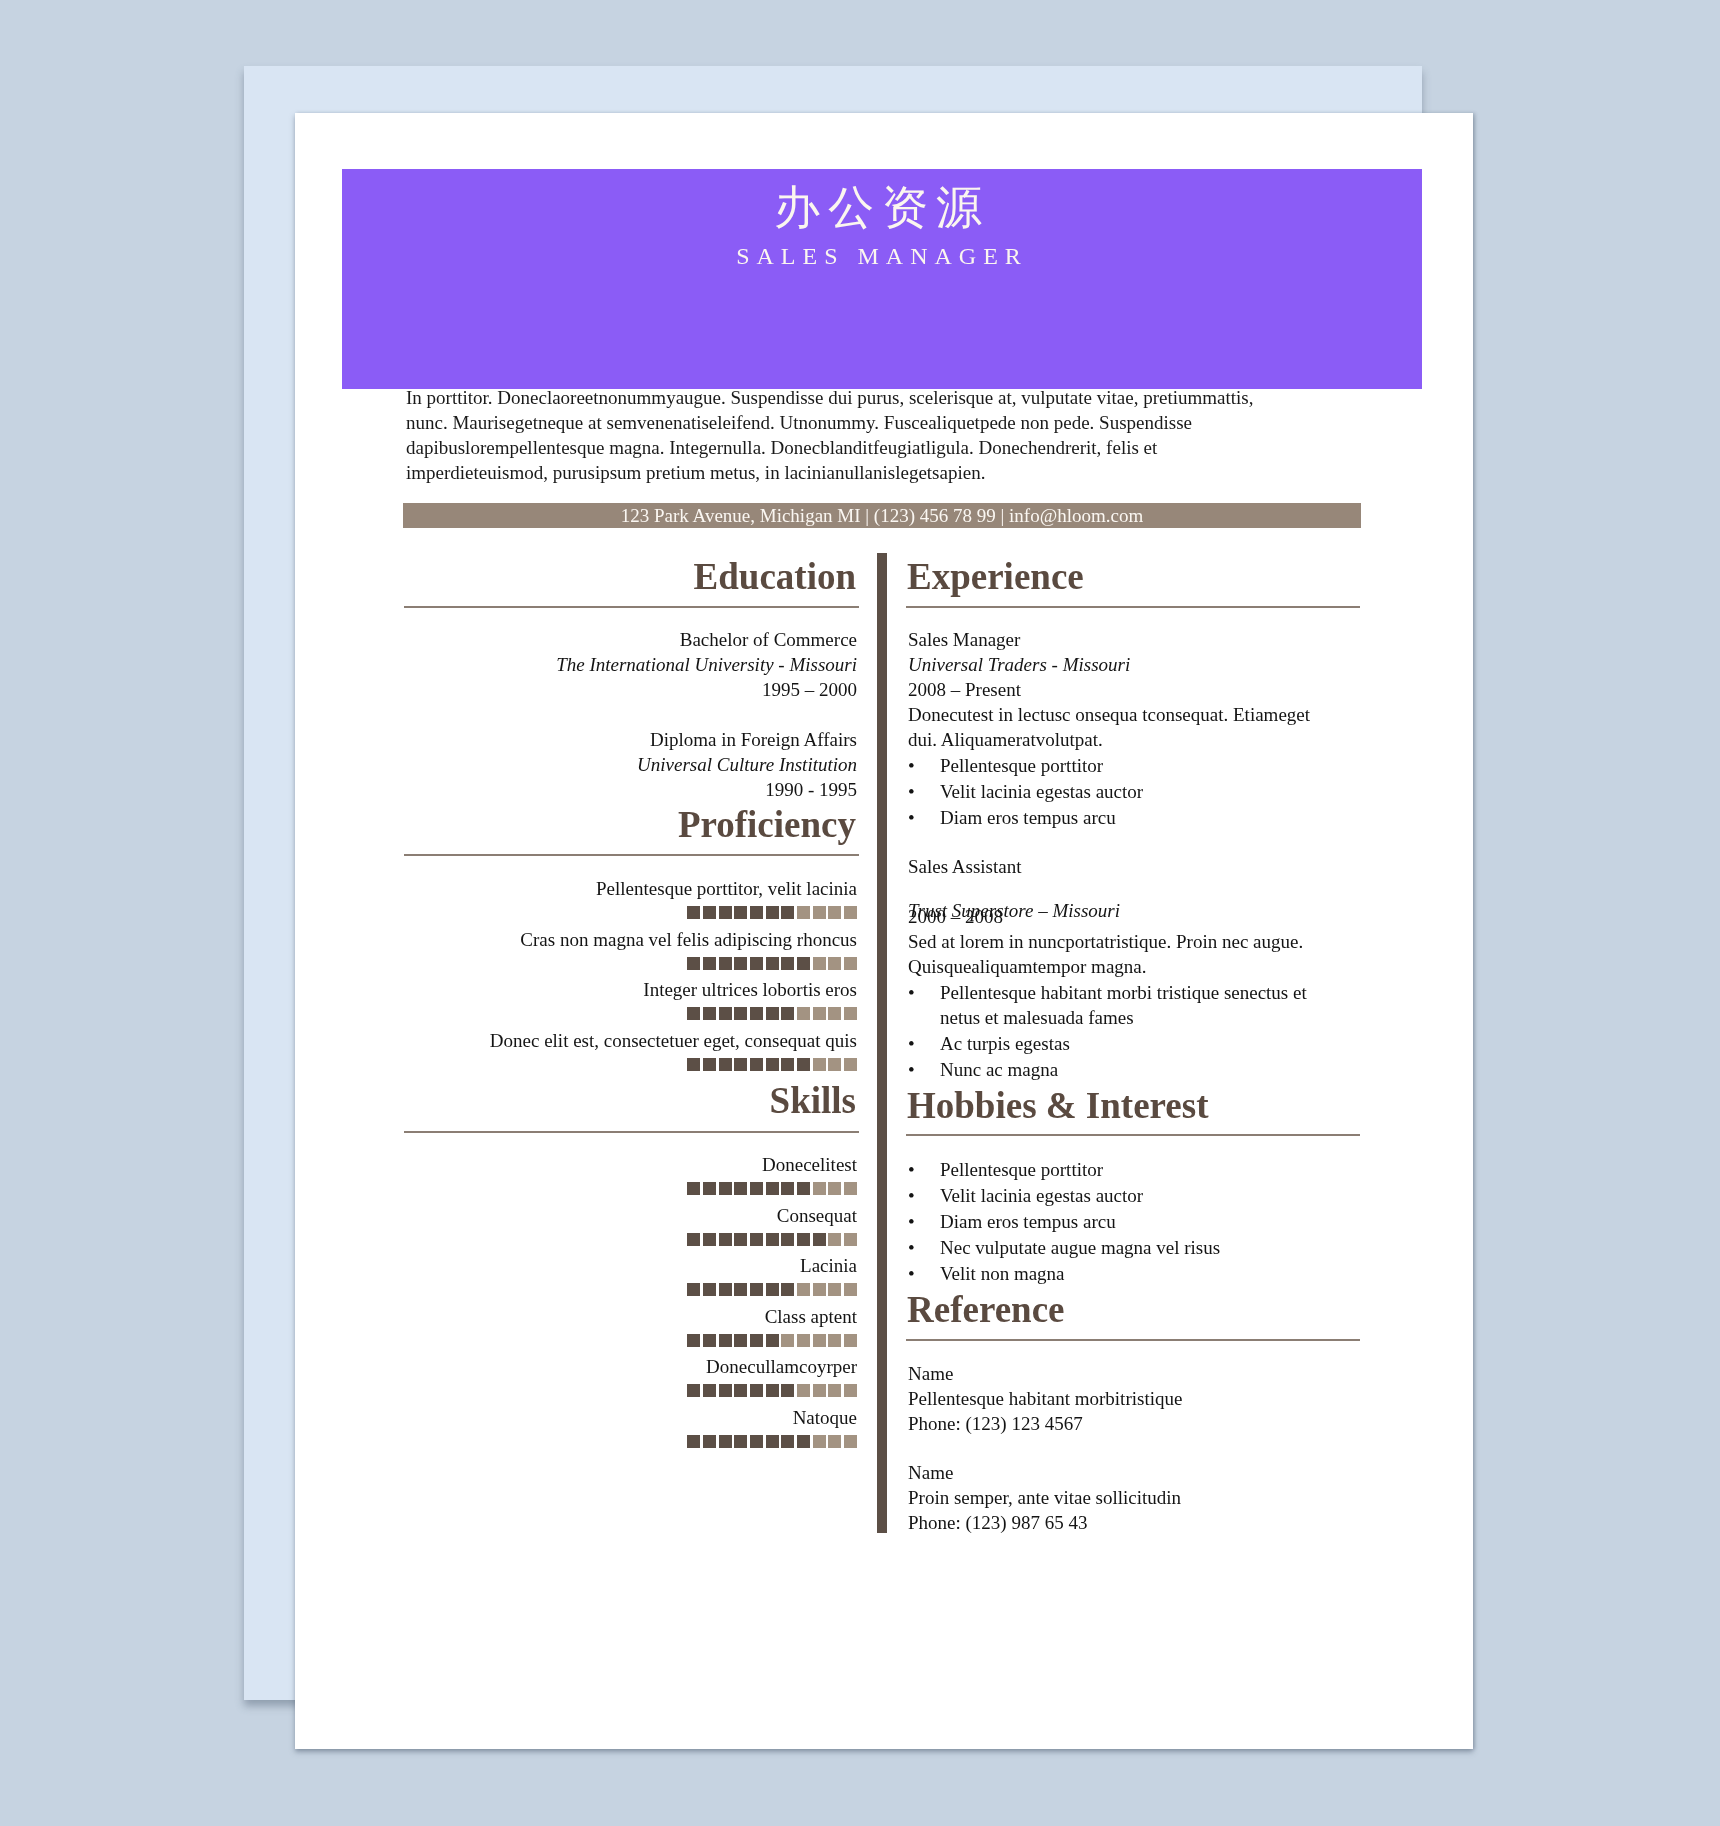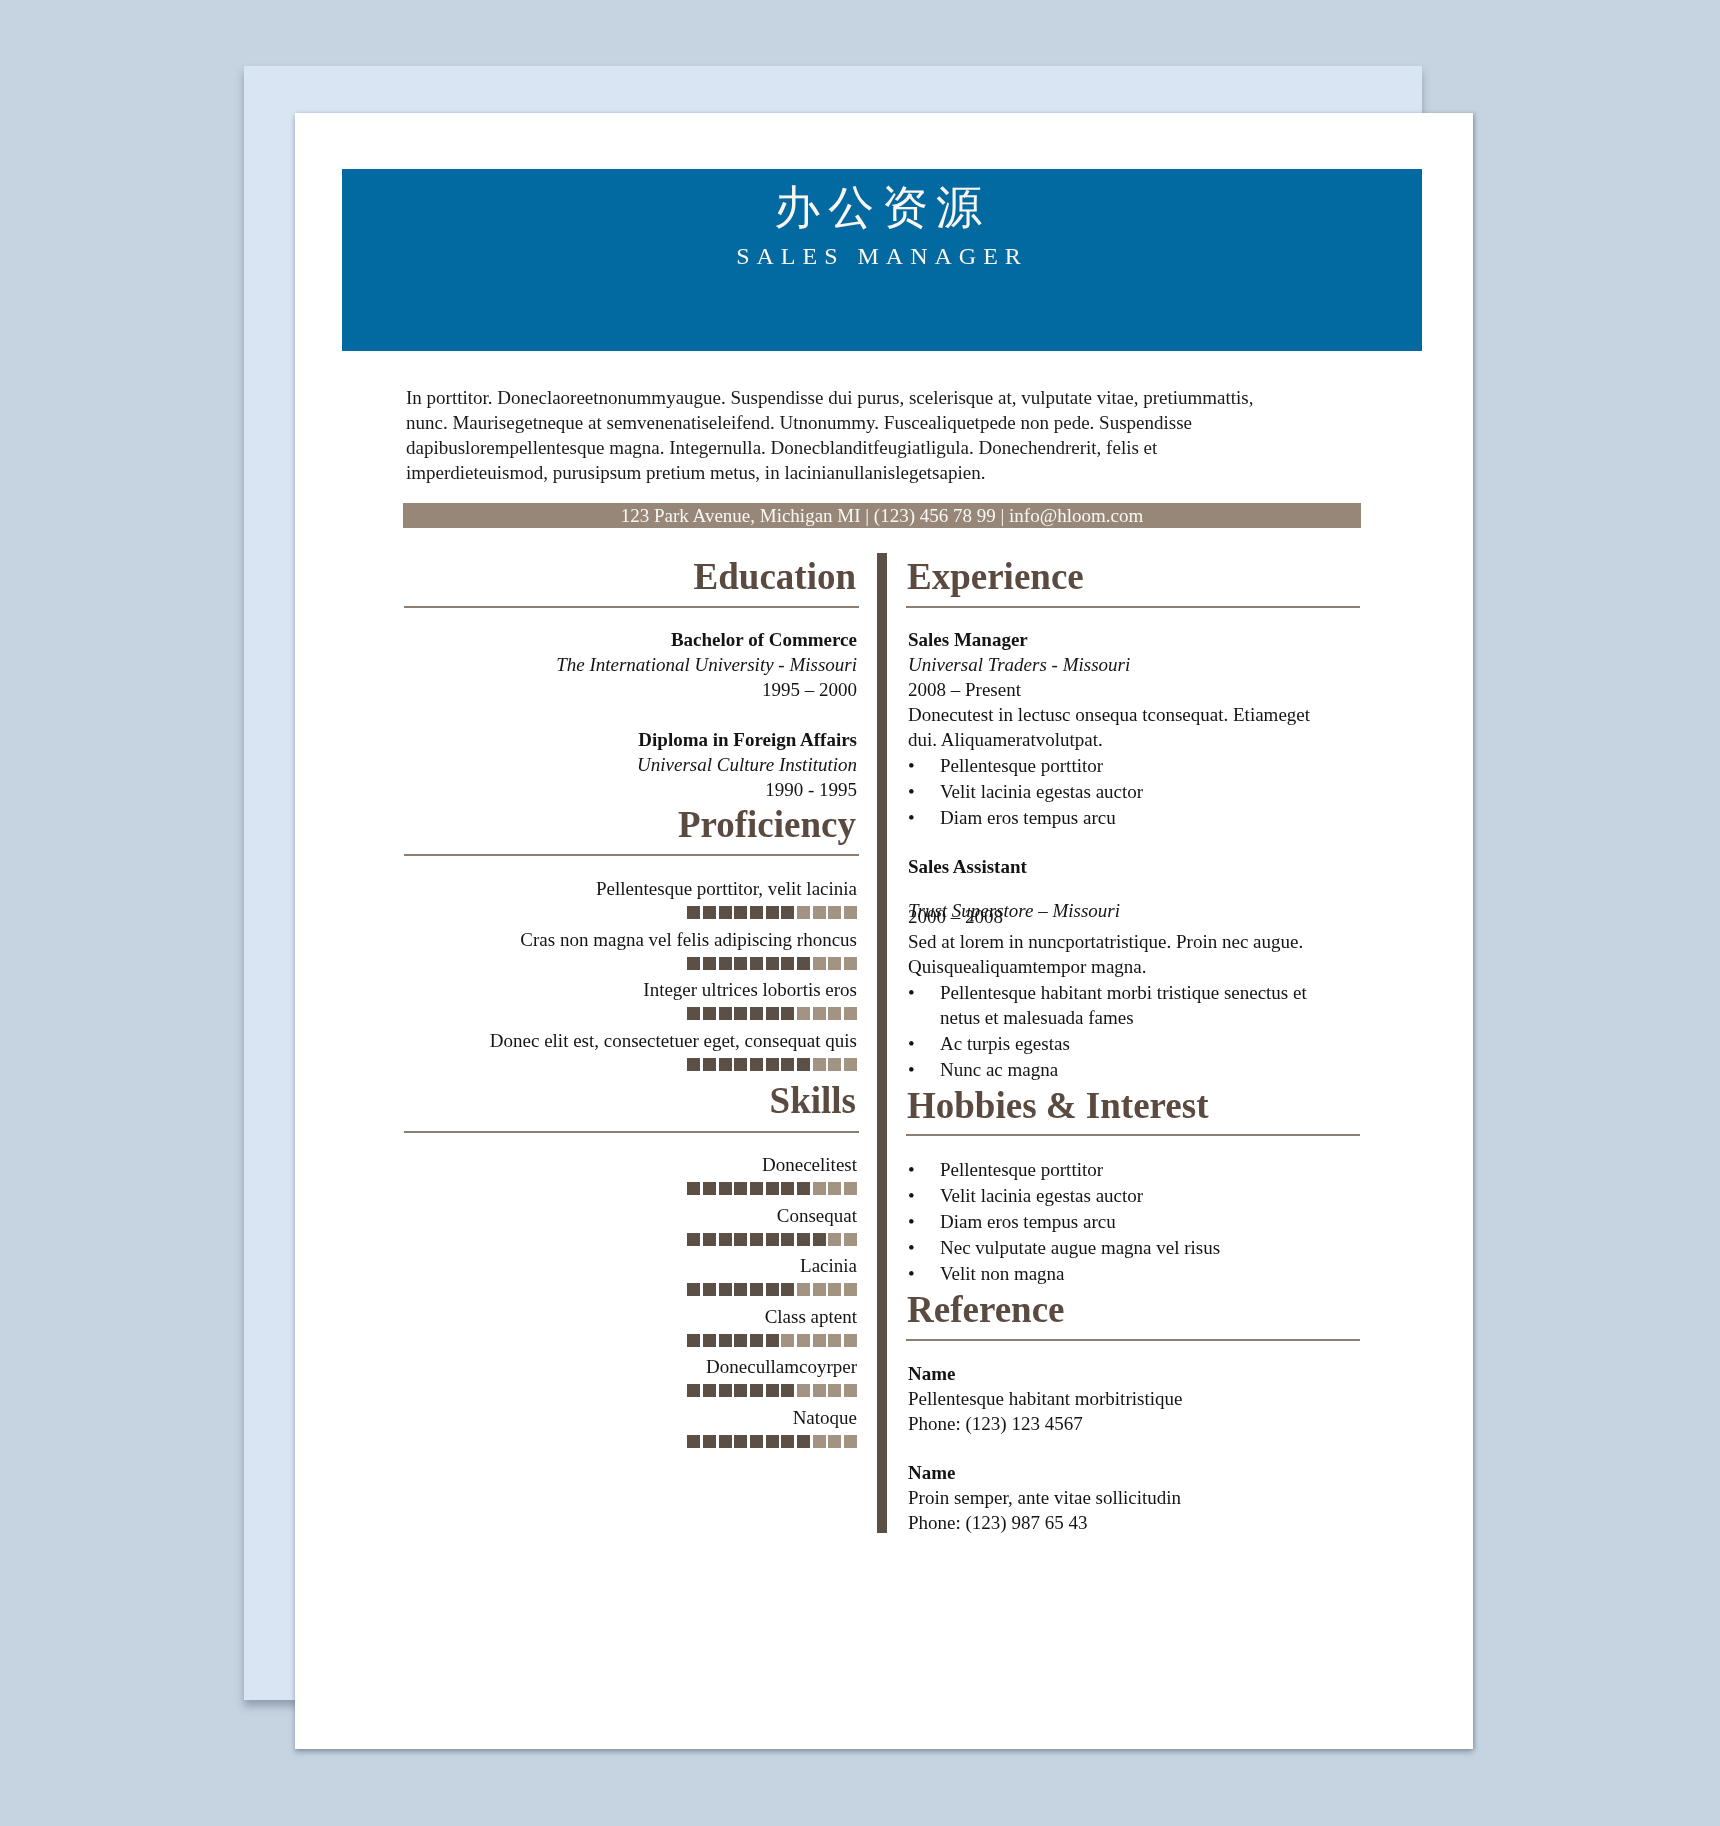--- a/index.html
+++ b/index.html
@@ -1,34 +1,34 @@
 <!DOCTYPE html>
 <html><head>
 <meta charset="utf-8">
 <style>
   html, body { margin:0; padding:0; }
   body { width:1720px; height:1826px; background:#c6d3e1; position:relative; overflow:hidden; font-family:"Liberation Serif", serif; }
   .back-paper { position:absolute; left:244px; top:66px; width:1178px; height:1634px; background:#d9e5f3; box-shadow:0 6px 8px rgba(80,95,115,0.45); }
   .front-paper { position:absolute; left:295px; top:113px; width:1178px; height:1636px; background:#ffffff; box-shadow:0 3px 5px rgba(80,95,115,0.5), 2px 0 3px rgba(80,95,115,0.25); }
-  .header { position:absolute; left:342px; top:169px; width:1080px; height:182px; background:#0369a1; }
+  .header { position:absolute; left:342px; top:169px; width:1080px; height:220px; background:#8b5cf6; }
   .header-name { position:absolute; left:0; right:0; top:8px; text-align:center; color:#fbf6ef; font-family:"DejaVu Serif", serif; font-size:46px; letter-spacing:8px; line-height:60px; }
   .header-title { position:absolute; left:0; right:0; top:72px; text-align:center; color:#fbf6ef; font-family:"Liberation Serif", serif; font-size:24px; letter-spacing:7px; line-height:30px; }
   .summary { position:absolute; left:406px; top:385px; width:950px; font-size:19px; line-height:25px; color:#1a1a1a; }
   .contact-bar { position:absolute; left:403px; top:503px; width:958px; height:25px; background:#978779; color:#fbf7f2; text-align:center; font-size:19px; line-height:25px; }
   .vbar { position:absolute; left:877px; top:553px; width:10px; height:980px; background:#5c4f46; }
   .h { position:absolute; font-family:"Liberation Serif", serif; font-weight:bold; color:#5a4a40; font-size:37px; line-height:44px; white-space:nowrap; }
   .h.left { right:864px; text-align:right; }
   .h.right { left:907px; }
   .rule { position:absolute; height:2px; background:#8b7e74; }
   .rule.left { left:404px; width:455px; }
   .rule.right { left:906px; width:454px; }
   .t { position:absolute; font-size:19px; line-height:25px; color:#141414; white-space:nowrap; }
   .t.l { right:863px; text-align:right; }
   .t.r { left:908px; }
-  .b { font-weight:bold; }
+  .b { font-weight:normal; }
   .i { font-style:italic; }
   .bullet { position:absolute; left:908px; font-size:19px; line-height:25px; color:#141414; white-space:nowrap; }
   .bullet .dot { position:absolute; left:0; top:0; width:20px; }
   .bullet .txt { position:absolute; left:32px; top:0; }
   .meter { position:absolute; right:863px; height:13px; display:flex; gap:2.7px; }
   .meter .sq { width:13px; height:13px; }
   .sq.on { background:#5c4f46; }
   .sq.off { background:#a39382; }
 </style>
 </head>

